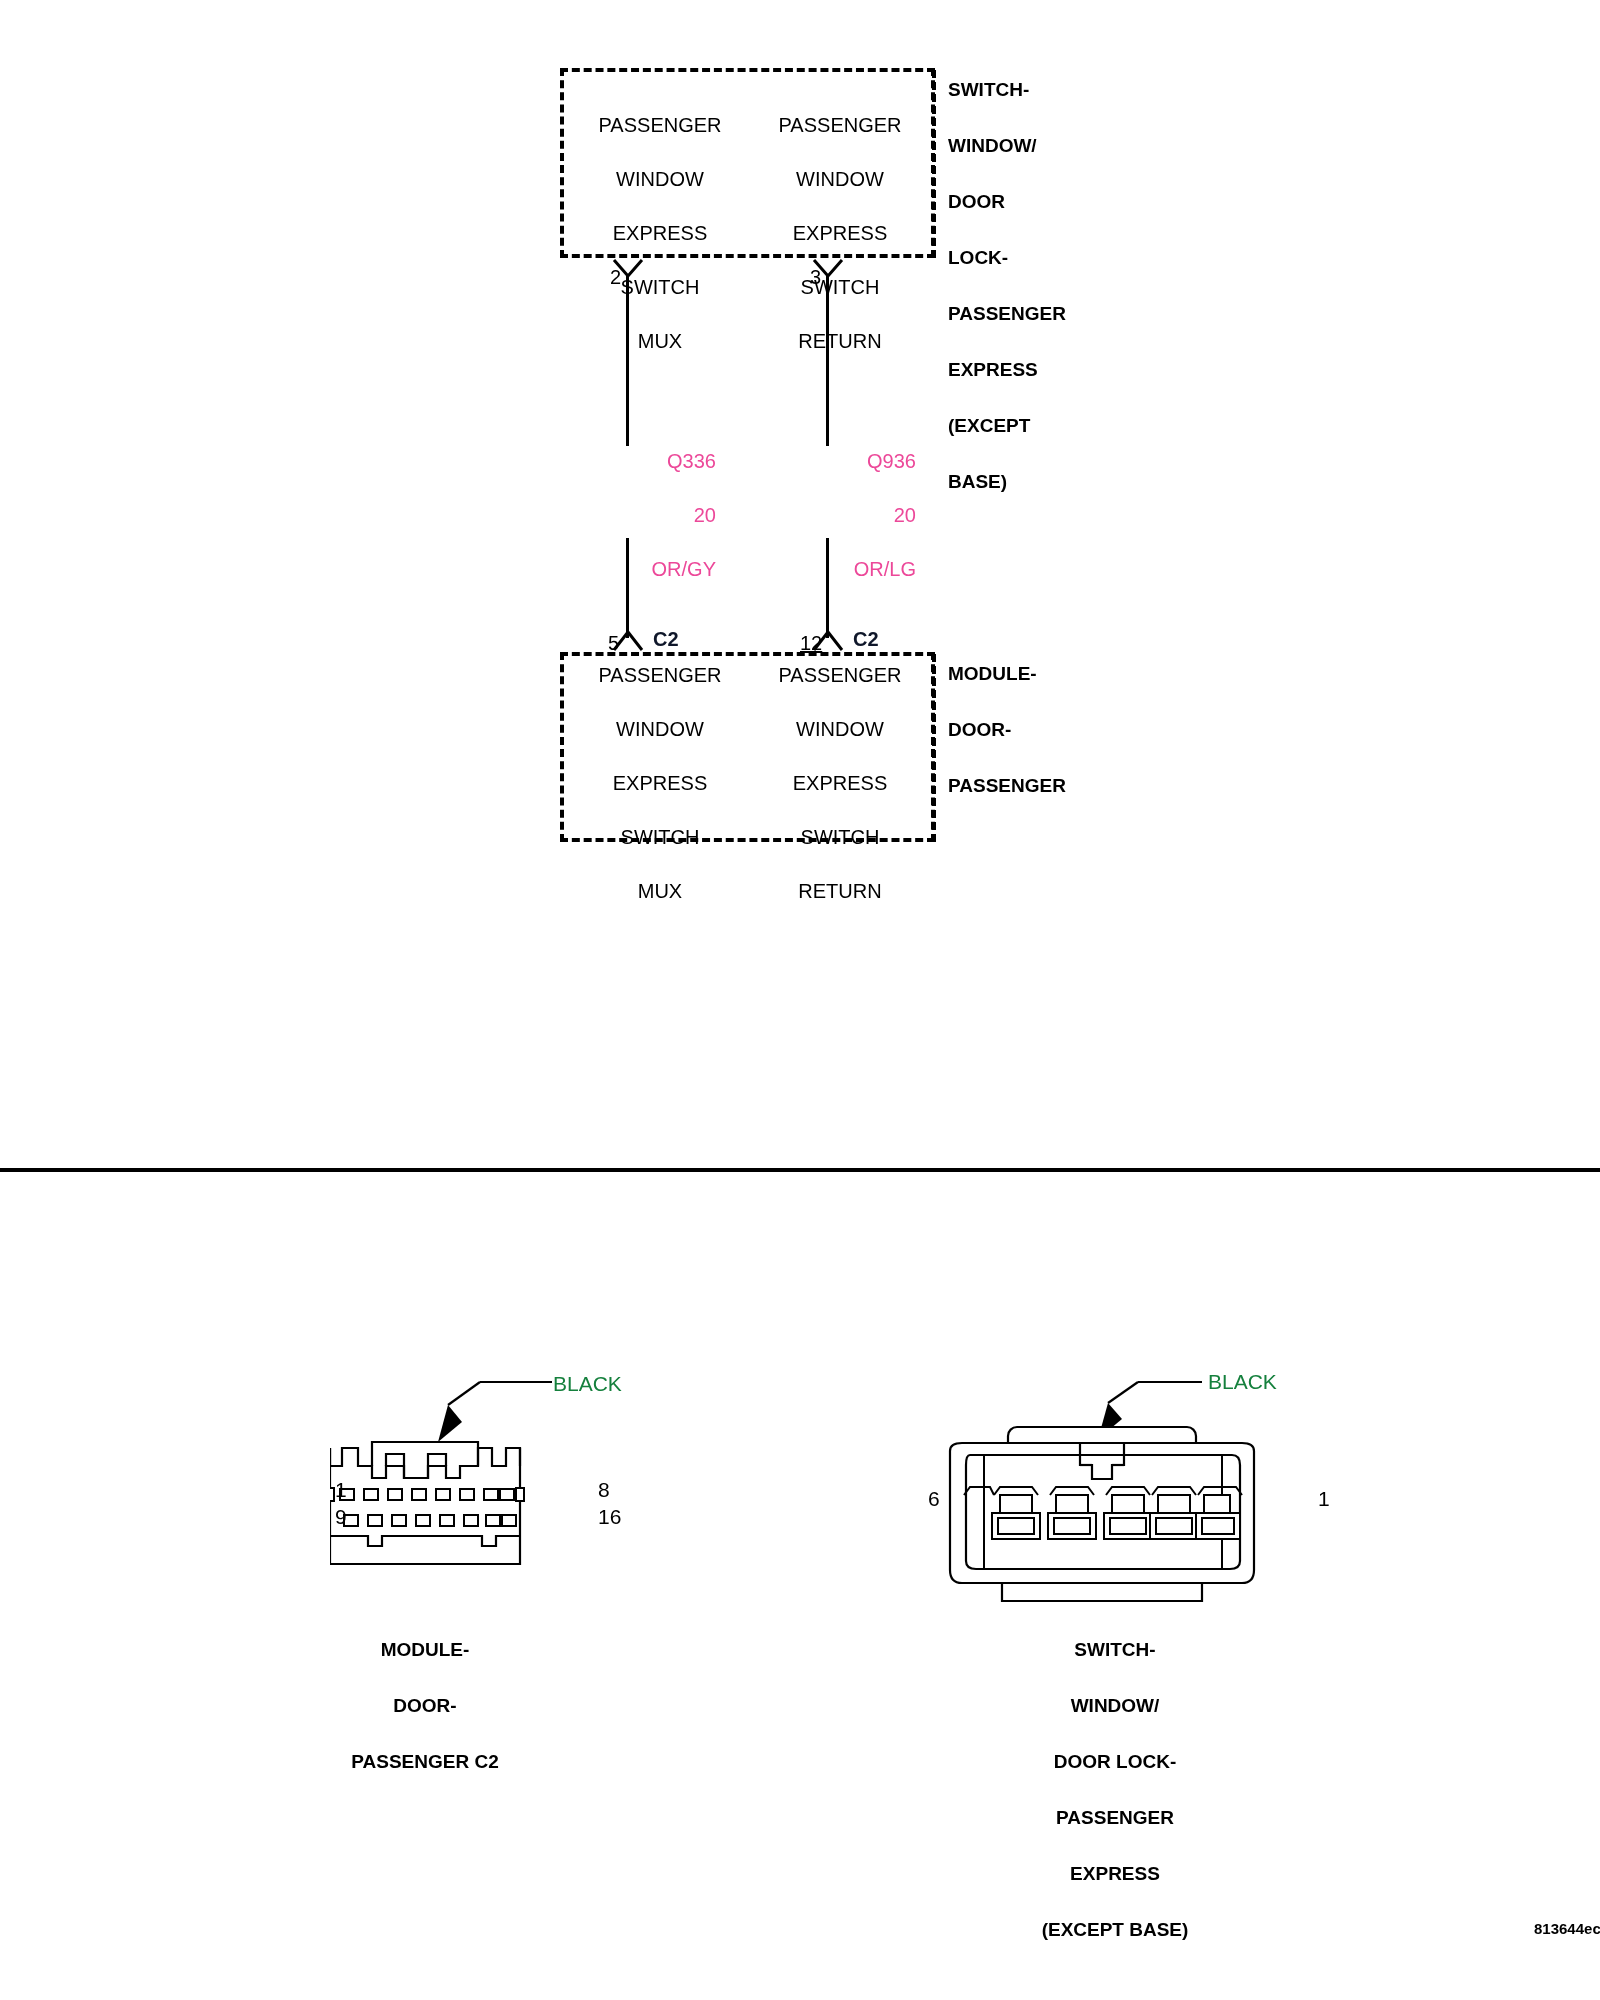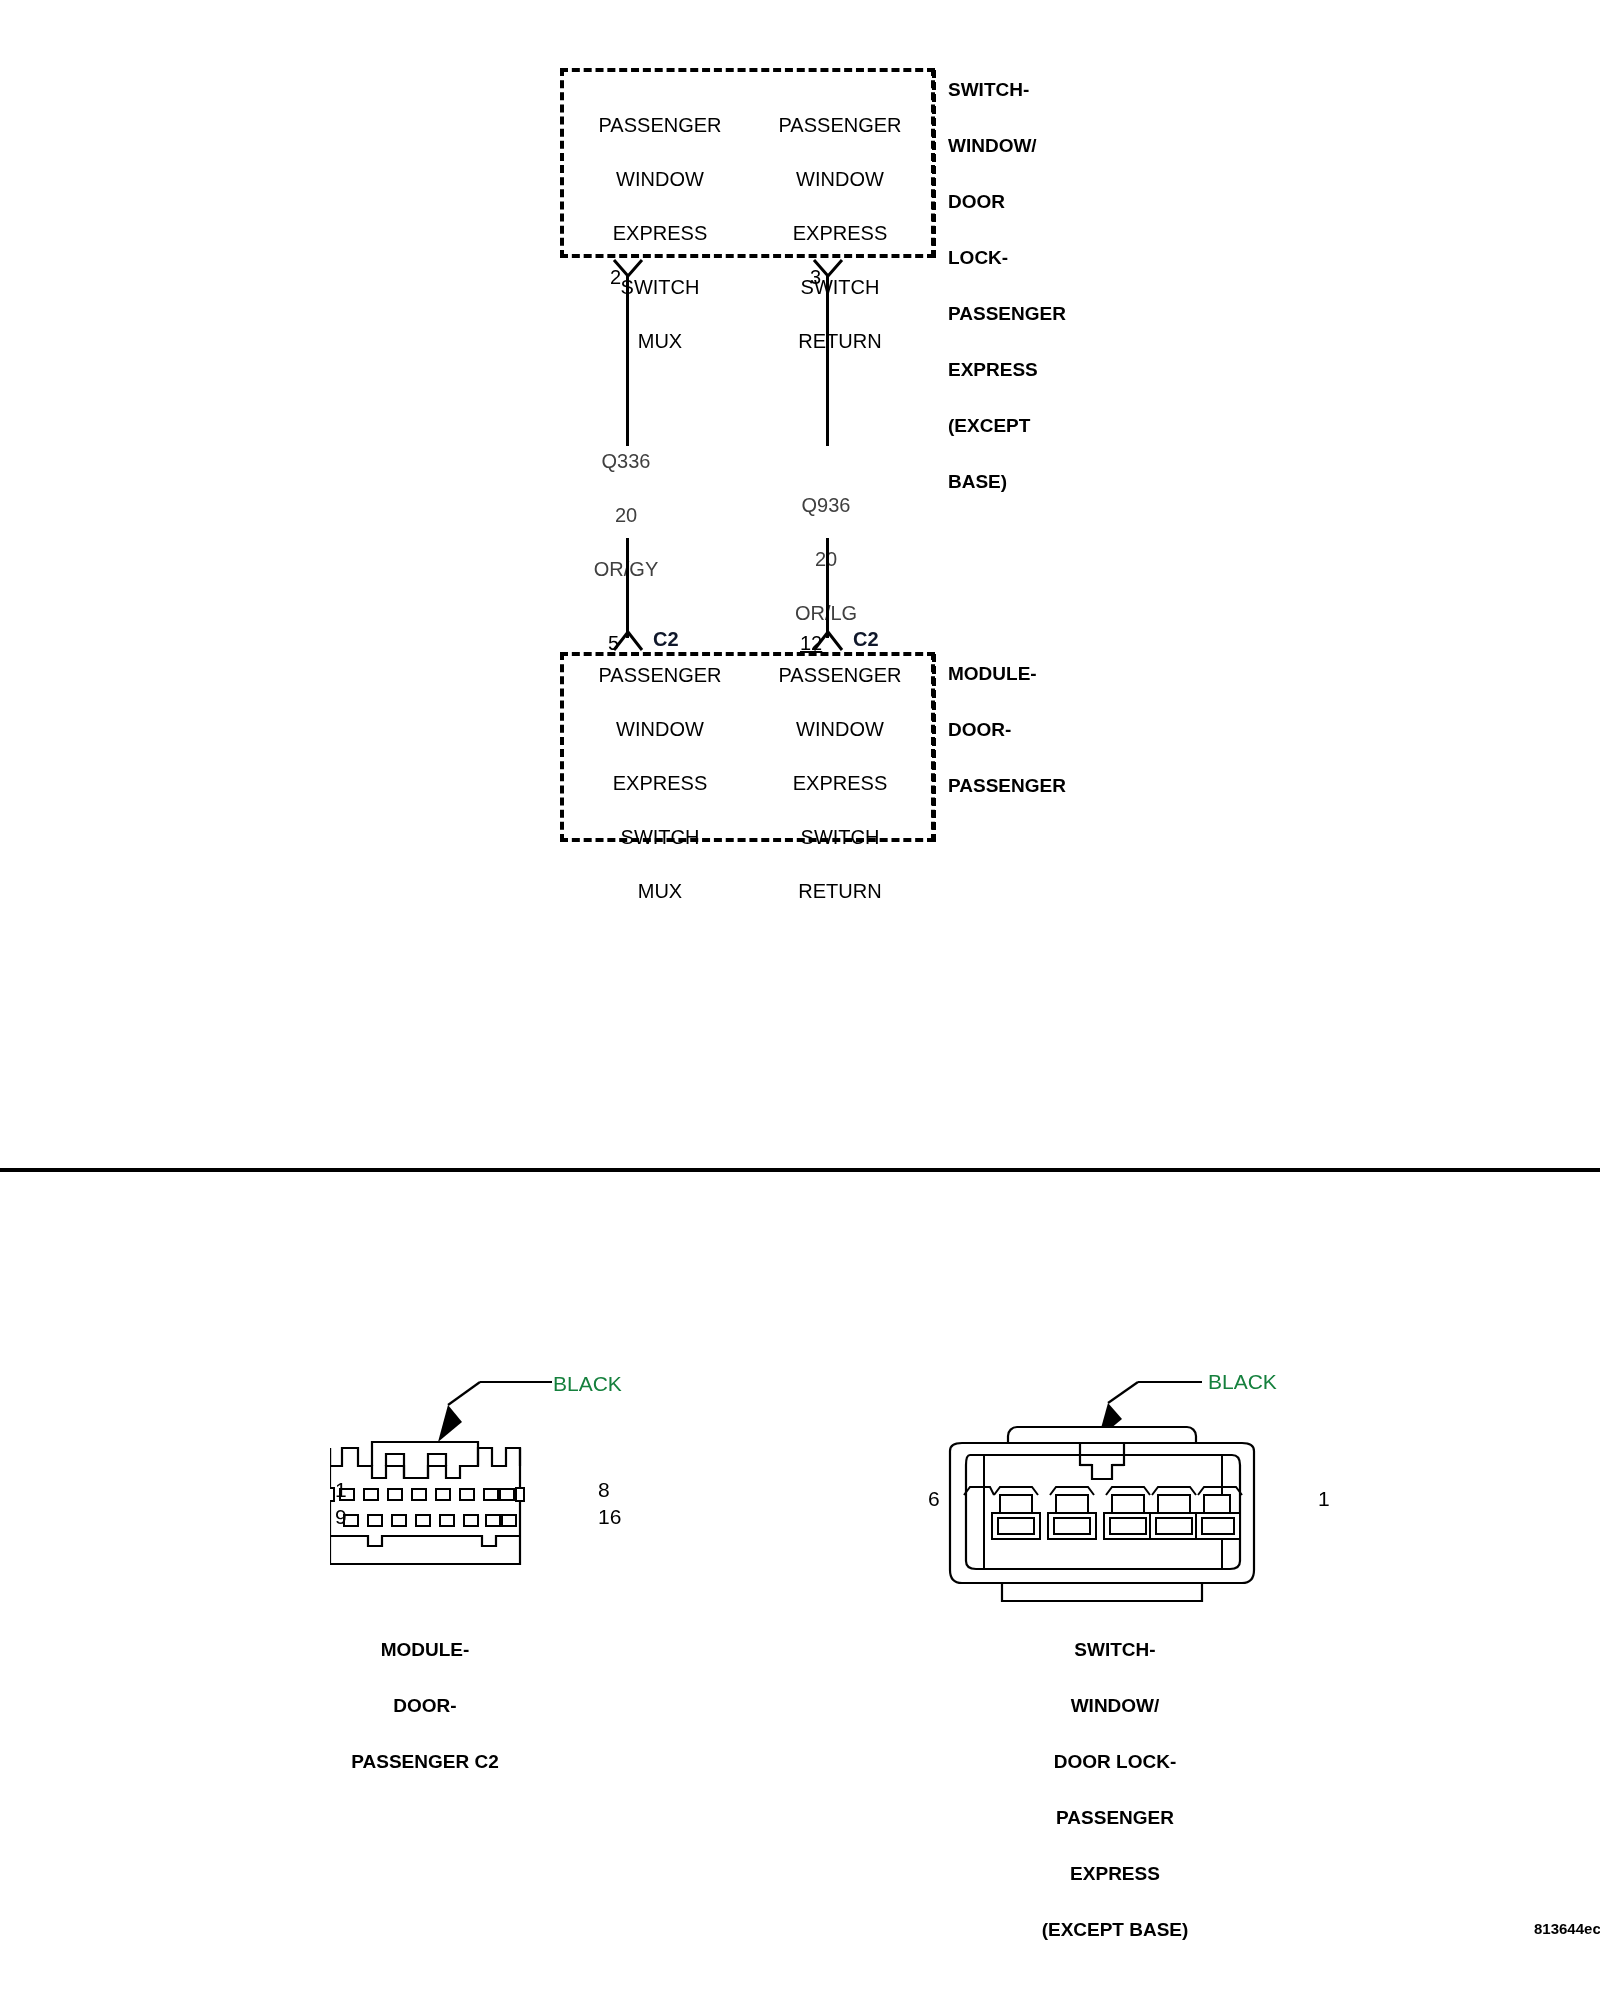--- a/index.html
+++ b/index.html
@@ -65,22 +65,22 @@
     position: absolute;
     font-size: 20px;
     font-weight: bold;
     color: #0f172a;
     white-space: pre;
   }
   .wirelabel {
     position: absolute;
     font-size: 20px;
     line-height: 27px;
-    text-align: center;
-    color: #404040;
+    text-align: right;
+    color: #ec4899;
     white-space: pre;
   }
 
   
   .divider {
     position: absolute;
     left: 0;
     width: 1600px;
     height: 4px;
     background: #000;
@@ -164,21 +164,21 @@
   </svg>
   <div class="pinnum" style="left:608px; top:632px;"><span>5</span></div>
   <div class="cavity" style="left:653px; top:628px;"><span>C2</span></div>
 
   <svg class="abs" style="left:808px; top:258px;" width="40" height="30" viewBox="0 0 40 30">
     <path d="M 6 2 L 20 18 L 34 2" stroke="#000" stroke-width="3" fill="none"></path>
   </svg>
   <div class="pinnum" style="left:810px; top:266px;"><span>3</span></div>
   <div class="wire" style="left:826px; top:276px; height:170px;"></div>
 
-  <div class="wirelabel" style="left:736px; top:448px; width:180px;margin-top:44px;"><span>Q936</span><br>
+  <div class="wirelabel" style="left:736px; top:448px; width:180px;"><span>Q936</span><br>
 <span>20</span><br>
 <span>OR/LG</span></div>
 
   <div class="wire" style="left:826px; top:538px; height:100px;"></div>
   <svg class="abs" style="left:808px; top:624px;" width="40" height="30" viewBox="0 0 40 30">
     <path d="M 6 26 L 20 8 L 34 26" stroke="#000" stroke-width="3" fill="none"></path>
   </svg>
   <div class="pinnum" style="left:800px; top:632px;text-decoration:underline;"><span>12</span></div>
   <div class="cavity" style="left:853px; top:628px;"><span>C2</span></div>
 

